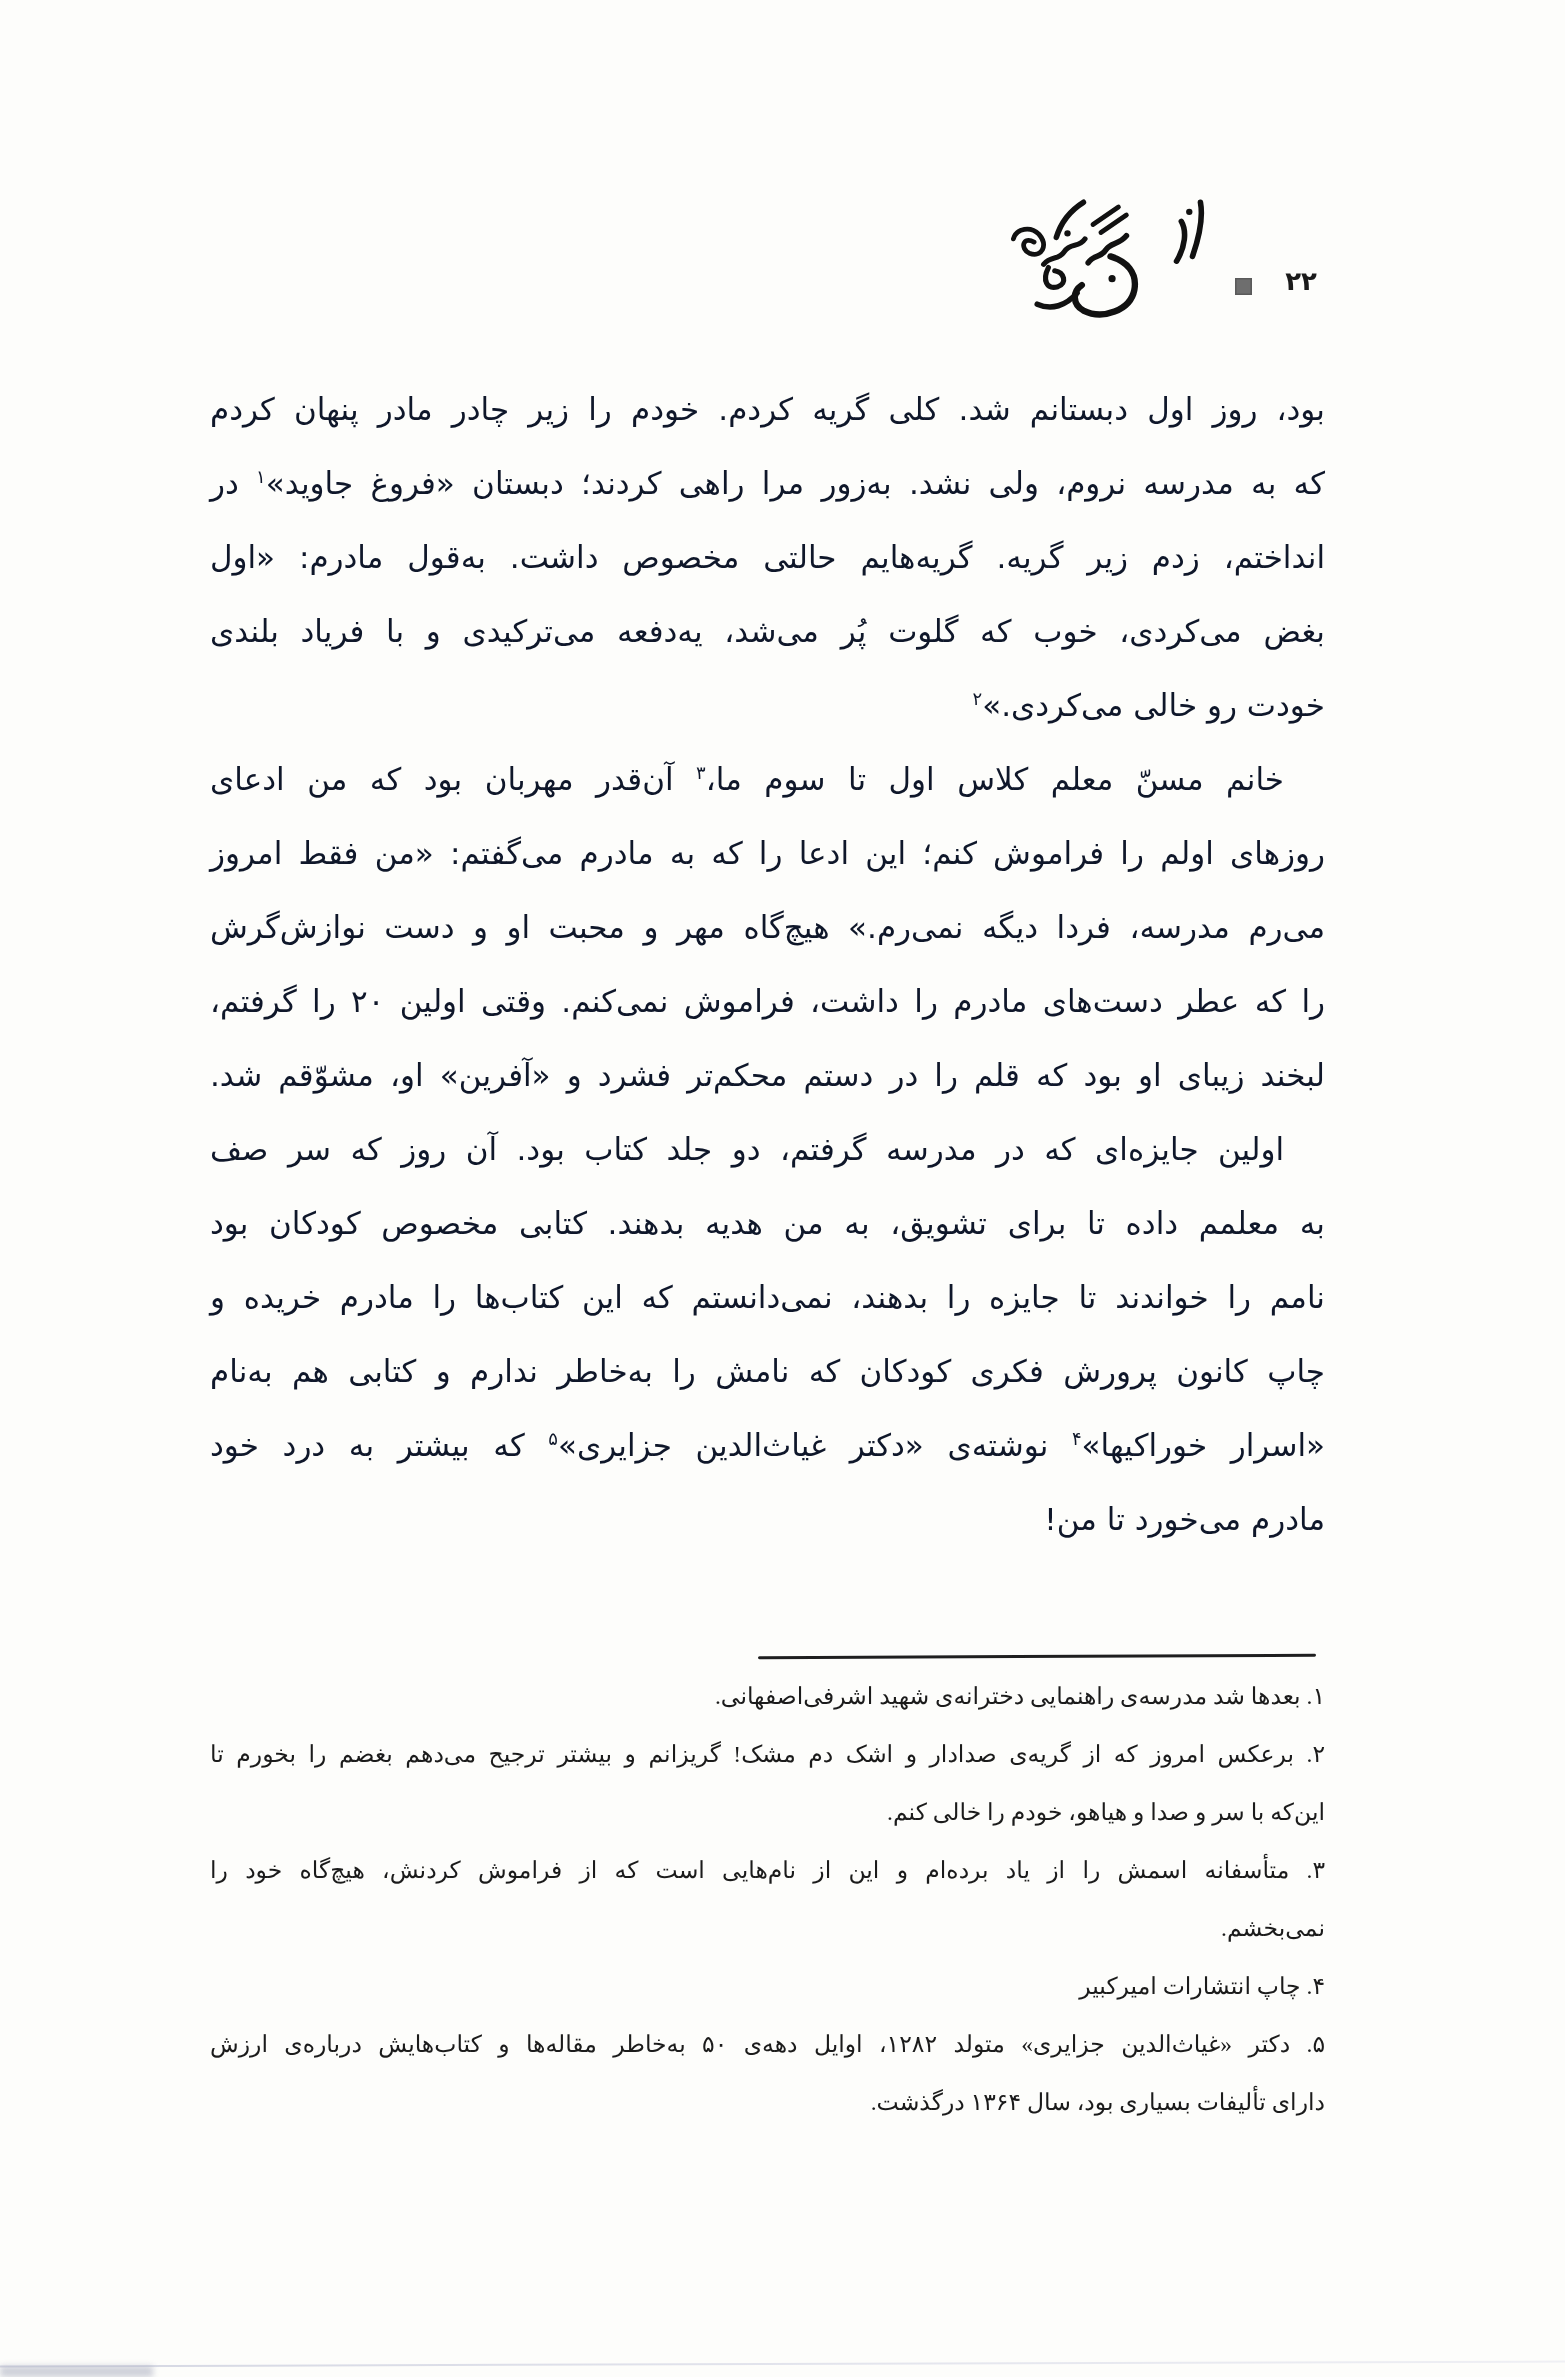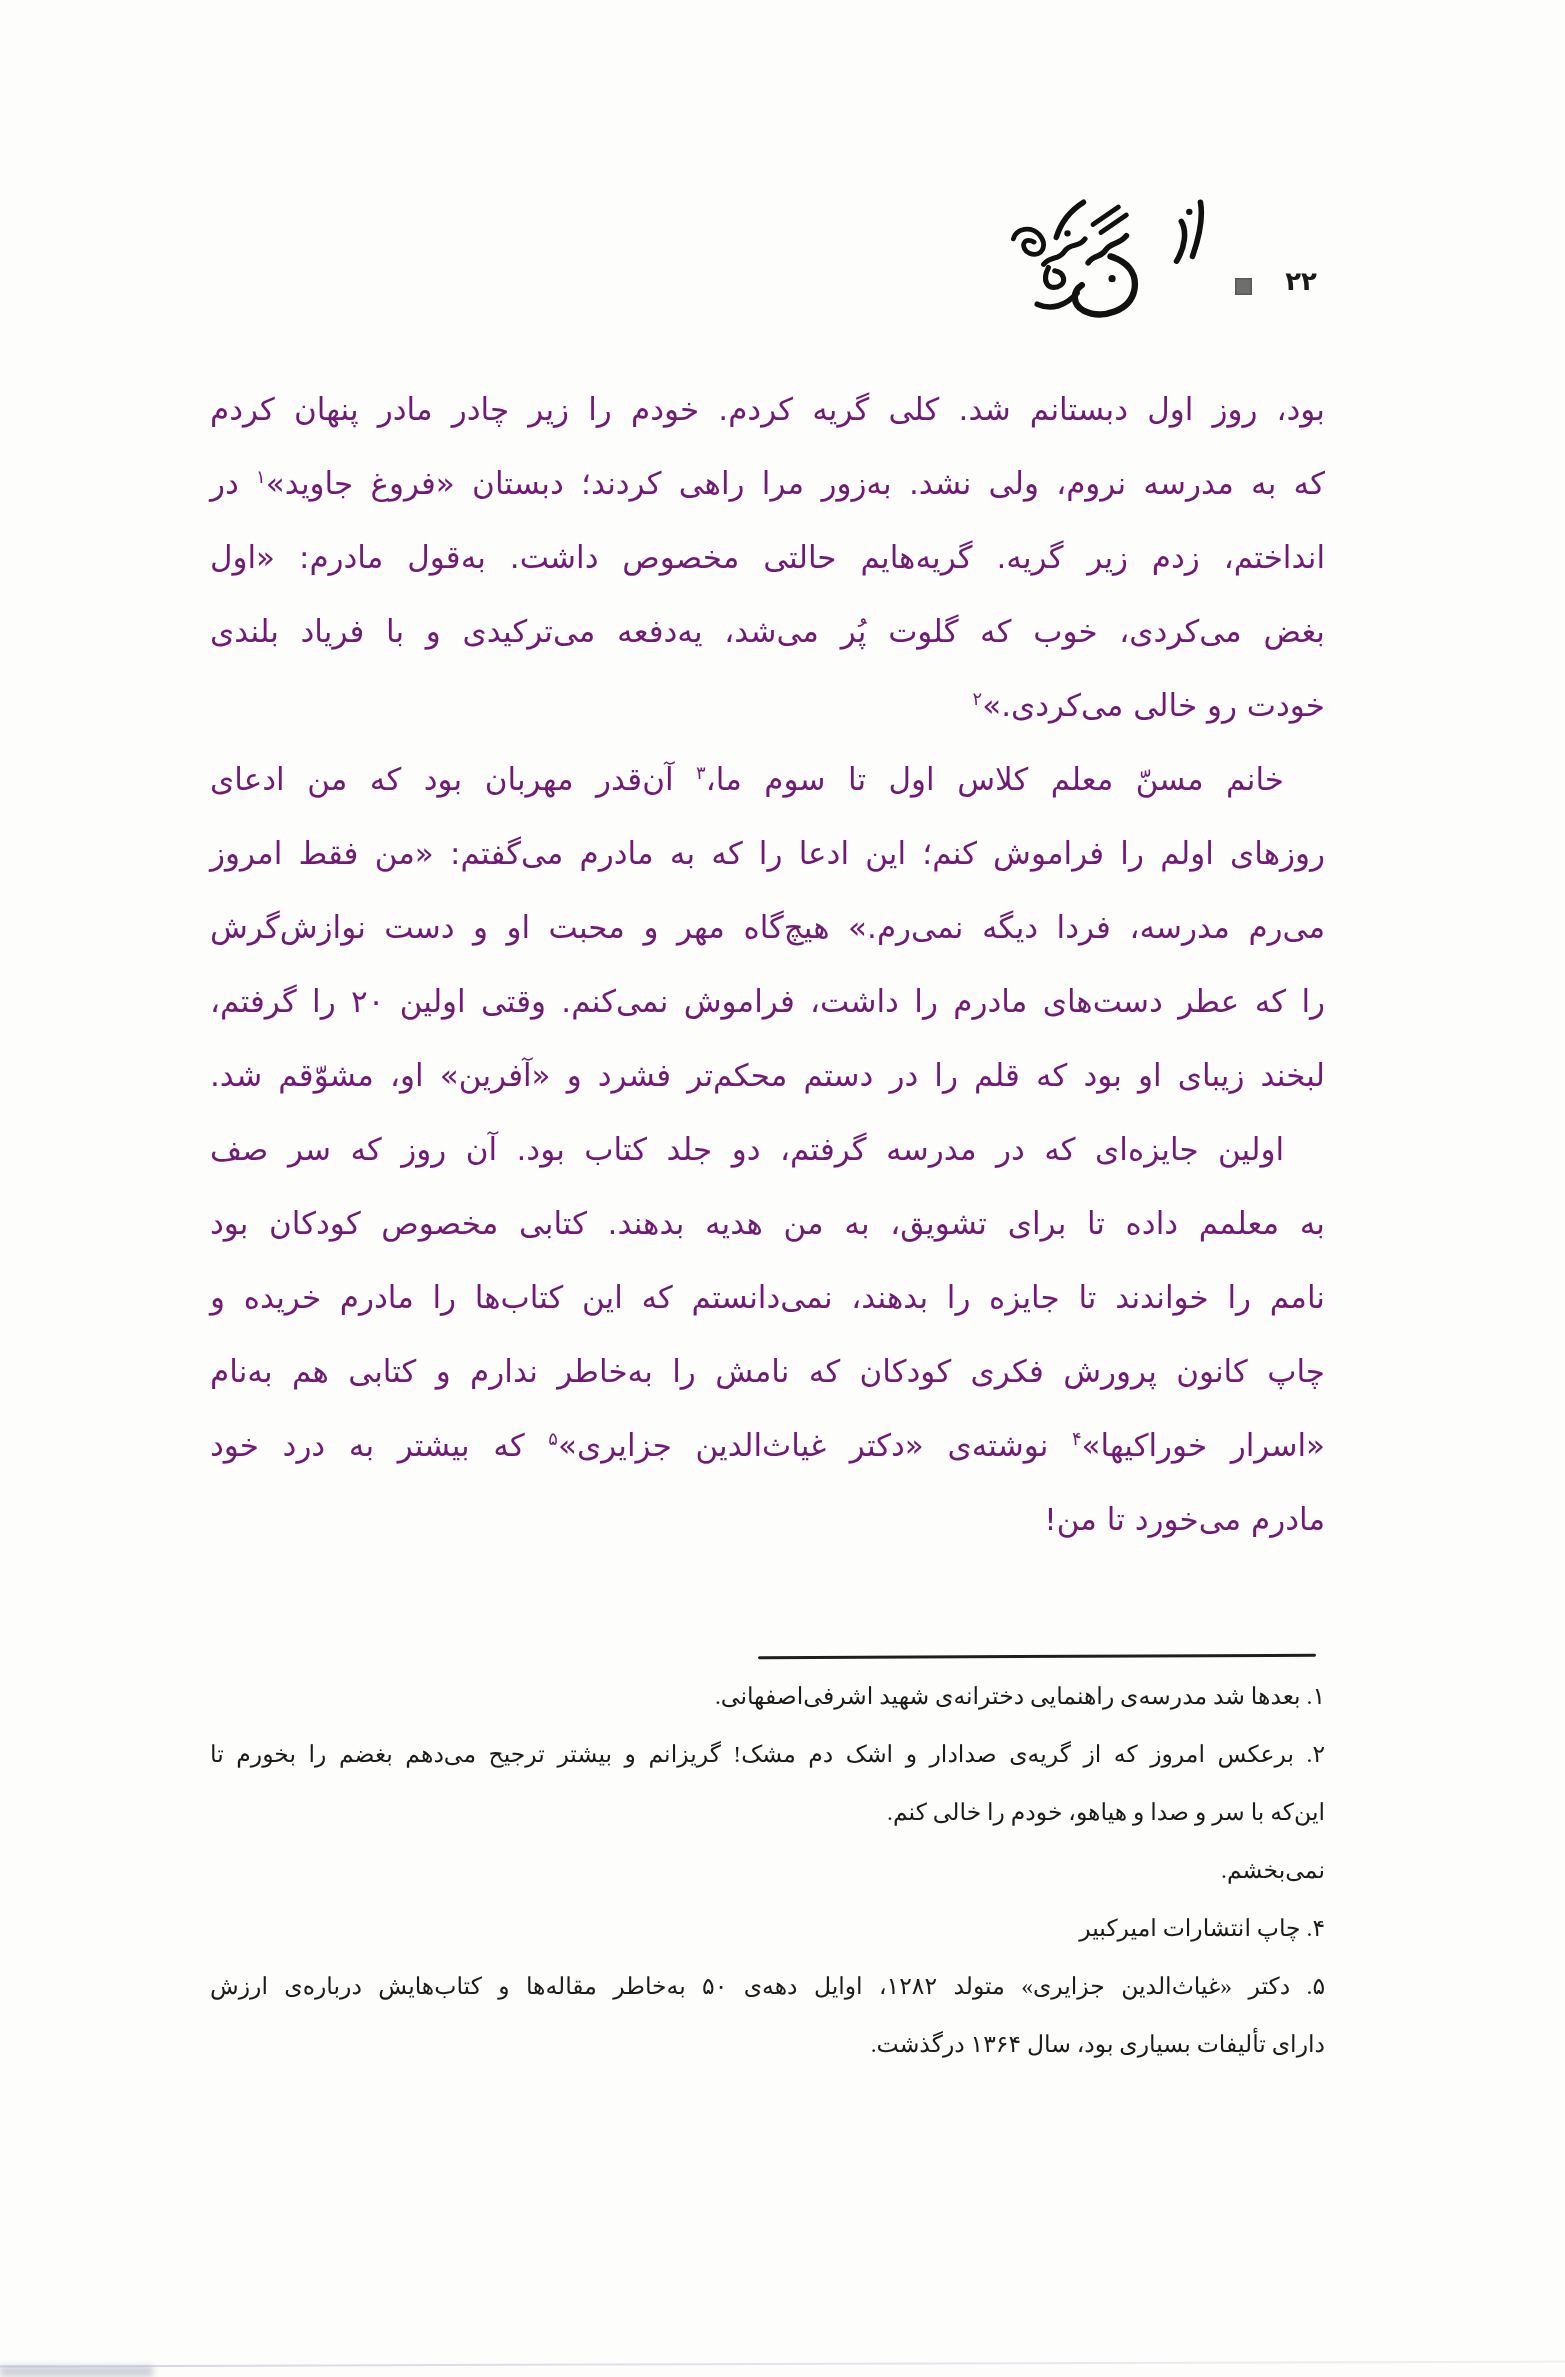--- a/index.html
+++ b/index.html
@@ -21,21 +21,21 @@
   }
   .header-pagenum{
     position:absolute;top:268px;right:248px;
     direction:rtl;font-size:26px;font-weight:bold;letter-spacing:1.6px;
     color:#1a1a1a;line-height:1;
   }
 
   
   .textblock{
     position:absolute;left:210px;width:1115px;direction:rtl;
-    color:#701a75;
+    color:#0f172a;
   }
   .bodytext{top:372px;font-size:31px;line-height:74px;}
   .foottext{top:1667px;font-size:23.5px;line-height:58px;color:#1b1b1b;font-family:Liberation Serif, serif;}
   .line{
     text-align:justify;text-align-last:justify;
     white-space:nowrap;
   }
   .line.al-right{text-align:center;text-align-last:right;}
   .line.indent{padding-right:41px;}
   .line sup{font-size:58%;line-height:0;vertical-align:super;letter-spacing:0;}
@@ -115,20 +115,21 @@
       <div class="line al-right">مادرم می‌خورد تا من!</div>
     </div>
 
   <div class="footnote-rule"></div>
 
   <div class="textblock foottext">
 
   <div class="line al-right">۱. بعدها شد مدرسه‌ی راهنمایی دخترانه‌ی شهید اشرفی‌اصفهانی.</div>
       <div class="line al-justify">۲. برعکس امروز که از گریه‌ی صدادار و اشک دم مشک! گریزانم و بیشتر ترجیح می‌دهم بغضم را بخورم تا</div>
       <div class="line al-right">این‌که با سر و صدا و هیاهو، خودم را خالی کنم.</div>
+      <div class="line al-justify">۳. متأسفانه اسمش را از یاد برده‌ام و این از نام‌هایی است که از فراموش کردنش، هیچ‌گاه خود را</div>
       <div class="line al-right">نمی‌بخشم.</div>
       <div class="line al-right">۴. چاپ انتشارات امیرکبیر</div>
       <div class="line al-justify">۵. دکتر «غیاث‌الدین جزایری» متولد ۱۲۸۲، اوایل دهه‌ی ۵۰ به‌خاطر مقاله‌ها و کتاب‌هایش درباره‌ی ارزش</div>
       <div class="line al-right">دارای تألیفات بسیاری بود، سال ۱۳۶۴ درگذشت.</div>
     </div>
 
   <div class="scan-edge-line"></div>
   <div class="scan-corner-smudge"></div>
 
 </div>

